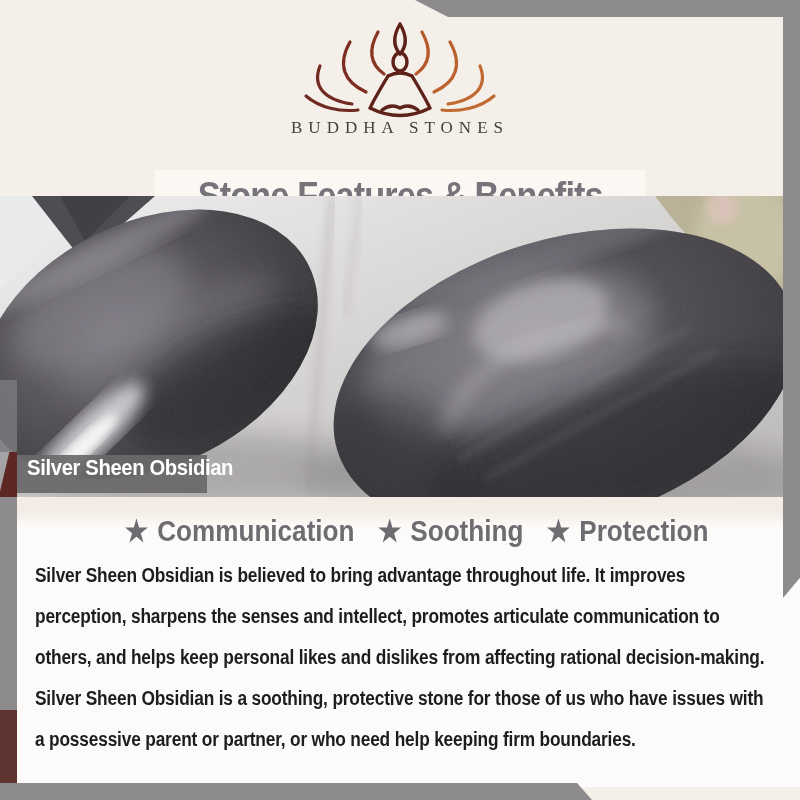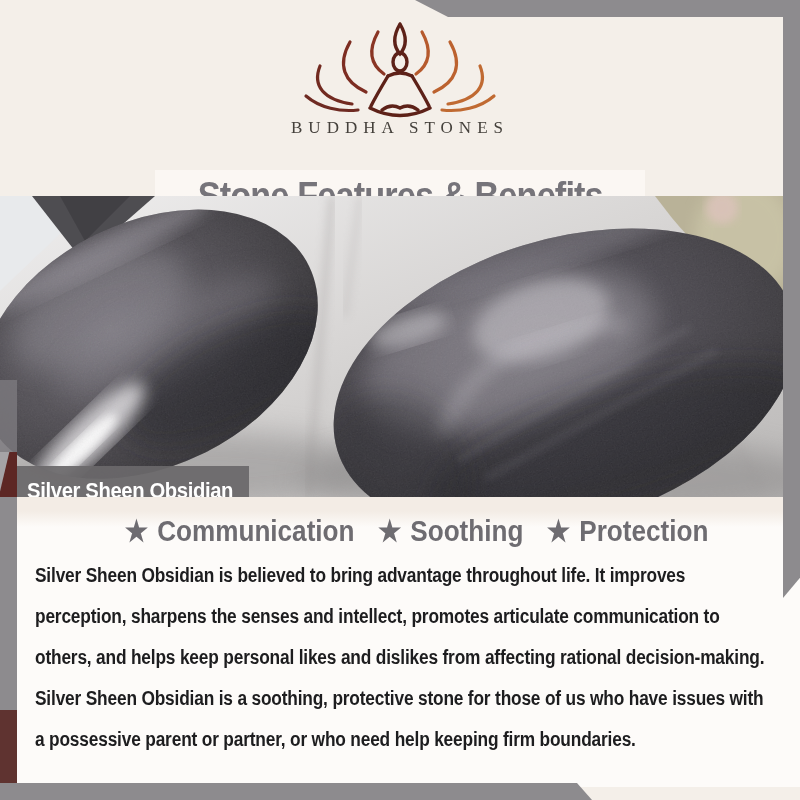--- a/index.html
+++ b/index.html
@@ -19,22 +19,22 @@
     position:absolute;left:155px;top:140px;width:490px;height:51px;
     background:#fbf7f3;display:flex;align-items:center;justify-content:center;margin-top:30px;
   }
   .title-band .title{
     font-size:39px;font-weight:bold;color:#76747a;letter-spacing:-1px;
     transform:scaleX(.88);white-space:nowrap;
   }
   
   .photo{position:absolute;left:0;top:196px;width:783px;height:301px;overflow:hidden;background:#cfcdcc;}
   .photo-label{
-    position:absolute;left:17px;top:466px;width:232px;height:38px;
-    background:rgba(106,104,107,.93);display:flex;align-items:flex-end;
+    position:absolute;left:17px;top:455px;width:190px;height:38px;
+    background:rgba(106,104,107,.93);display:flex;align-items:flex-start;
   }
   .photo-label span{
     color:#fff;font-weight:bold;font-size:22px;letter-spacing:-.4px;
     transform:scaleX(.92);transform-origin:left center;padding-left:11px;white-space:nowrap;
   }
   
   .page{
     position:absolute;left:17px;top:497px;width:783px;height:290px;
     background:linear-gradient(#f3ece5 0px,#f3ece5 14px,#fdfbf9 30px,#fdfbf9 100%);
   }

